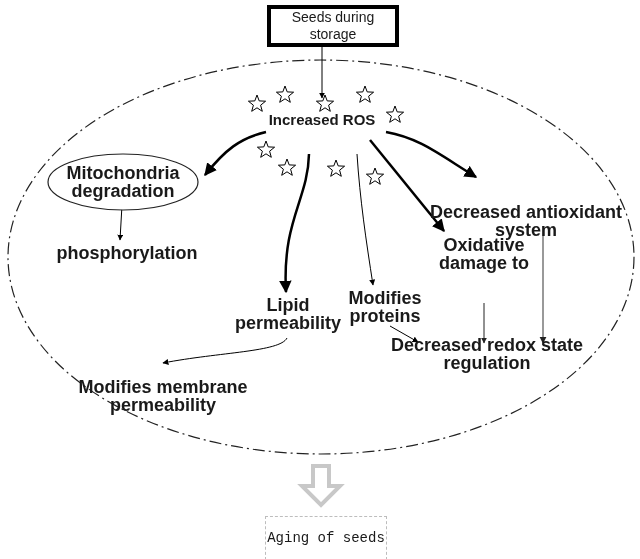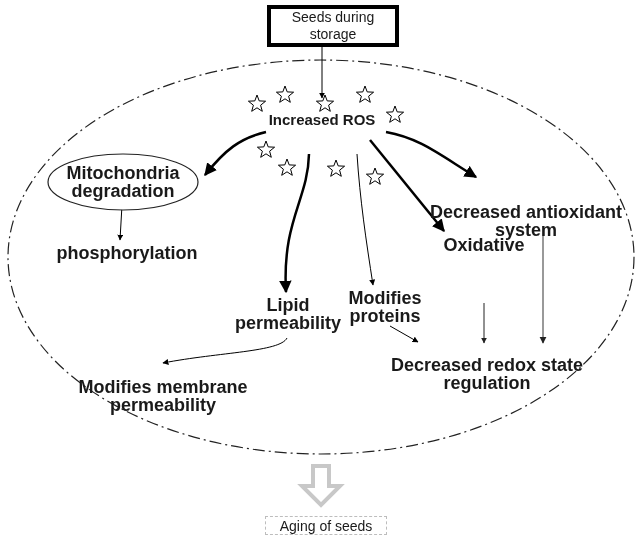--- a/index.html
+++ b/index.html
@@ -6,23 +6,23 @@
     body { width: 640px; height: 559px; position: relative; overflow: hidden;
            font-family: "Liberation Sans", sans-serif; color: #1a1a1a; }
     svg#diagram { position: absolute; left: 0; top: 0; }
     .lbl { position: absolute; text-align: center; font-size: 18px; line-height: 18px;
            white-space: nowrap; transform: translateX(-50%); }
     .lbl span { display: block; font-weight: bold; }
     .top-box { position: absolute; left: 267px; top: 5px; width: 132px; height: 42px;
                border: 4px solid #000; box-sizing: border-box; background: #fff;
                display: flex; flex-direction: column; align-items: center; justify-content: center;
                font-size: 14px; line-height: 17px; }
-    .aging-box { position: absolute; left: 265px; top: 516px; width: 122px; height: 19px;
+    .aging-box { position: absolute; left: 265px; top: 516px; width: 122px; height: 44px;
                  border: 1.5px dashed #bdbdbd; box-sizing: border-box; background: #fff;
-                 display: flex; align-items: center; justify-content: center; font-size: 14px; }
+                 display: flex; align-items: center; justify-content: center; font-size: 14px; font-family: Liberation Mono, monospace; }
   </style>
 </head>
 <body>
 
 <svg id="diagram" width="640" height="559" viewBox="0 0 640 559">
   <defs>
     <marker id="ah" viewBox="0 0 10 10" refX="9" refY="5" markerWidth="6" markerHeight="6" orient="auto">
       <path d="M0,0 L10,5 L0,10 z" fill="#000"></path>
     </marker>
     <marker id="ahb" viewBox="0 0 10 10" refX="9" refY="5" markerWidth="5" markerHeight="5" orient="auto">
@@ -102,27 +102,28 @@
   <span>permeability</span>
 </div>
 
 <div class="lbl" style="left:385px; top:289px;">
   <span>Modifies</span>
   <span>proteins</span>
 </div>
 
 <div class="lbl" style="left:484px; top:236px;">
   <span>Oxidative</span>
+  <span>damage to</span>
 </div>
 
 <div class="lbl" style="left:526px; top:182px;margin-top:21px;">
   <span>Decreased antioxidant</span>
   <span>system</span>
 </div>
 
-<div class="lbl" style="left:487px; top:356px;">
+<div class="lbl" style="left:487px; top:336px;">
   <span>Decreased redox state</span>
   <span>regulation</span>
 </div>
 
 <div class="aging-box">
   <span>Aging of seeds</span>
 </div>
 
 </body></html>

